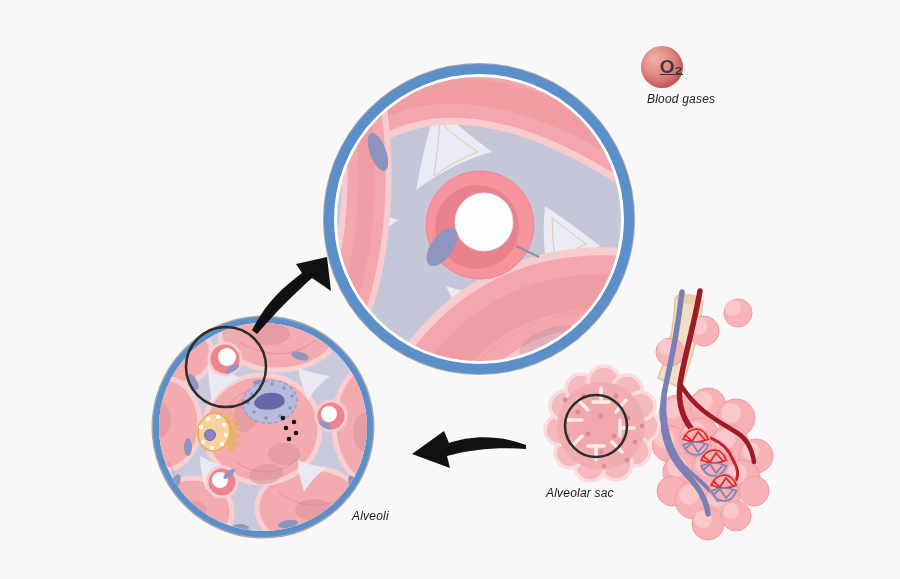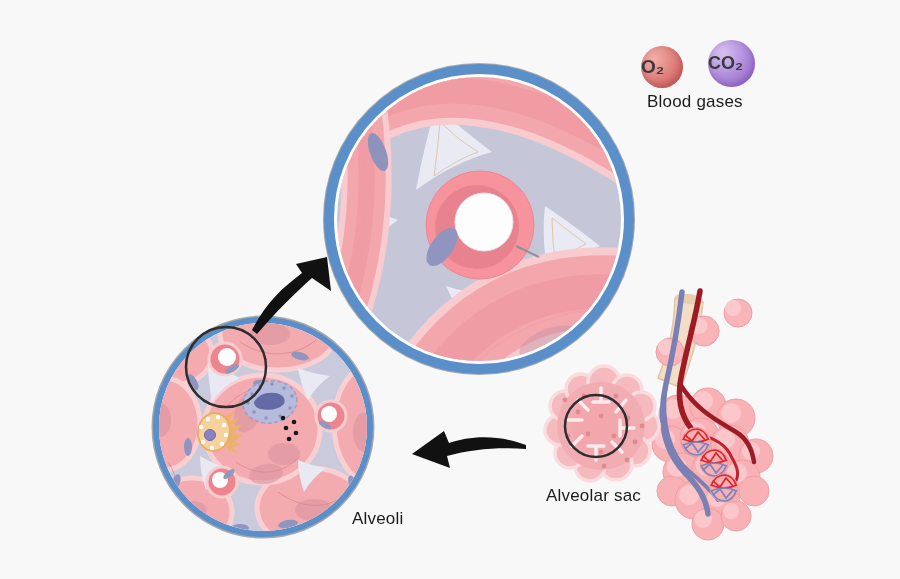--- a/index.html
+++ b/index.html
@@ -5,26 +5,26 @@
   html,body { margin:0; padding:0; }
   .canvas {
     position:relative; width:900px; height:579px;
     background: var(--background, #f8f8f8);
     font-family:"Liberation Sans", sans-serif;
     overflow:hidden;
   }
   .abs { position:absolute; }
   .label {
     position:absolute; color: var(--label-text, #1c1c1c);
-    font-size:17px; letter-spacing:0.2px; white-space:nowrap;
+    font-size:12px; letter-spacing:0.2px; white-space:nowrap;font-style:italic;
   }
   .gas-ball {
     position:absolute; border-radius:50%;
-    display:flex; align-items:center; justify-content:flex-start;
-    font-weight:bold; color:#3a3a40;
+    display:flex; align-items:center; justify-content:flex-end;
+    font-weight:bold; color:#3a3a40;text-decoration:underline;
   }
   #o2-ball {
     left:641px; top:46px; width:42px; height:42px; font-size:19px;
     background: radial-gradient(circle at 32% 30%, #f2aea7 0%, #df817e 48%, #c65956 100%);
     box-shadow: inset -2px -3px 6px rgba(140,40,40,.35);
   }
   #co2-ball {
     left:708px; top:40px; width:47px; height:47px; font-size:18px;
     background: radial-gradient(circle at 32% 28%, #d7c1ef 0%, #b18edb 48%, #9165cb 100%);
     box-shadow: inset -2px -3px 6px rgba(90,50,140,.35);
@@ -34,23 +34,20 @@
   #alveolar-sac-label { left:546px; top:486px; }
   svg { position:absolute; overflow:visible; }
 </style>
 </head>
 <body>
 
 <div class="canvas">
 
   <div class="gas-ball" id="o2-ball">
     <span>O₂</span>
-  </div>
-  <div class="gas-ball" id="co2-ball">
-    <span>CO₂</span>
   </div>
   <div class="label" id="legend-caption">Blood gases</div>
 
   <svg class="abs" style="left:320px; top:60px;" width="318" height="318" viewBox="0 0 318 318">
     <defs>
       <clipPath id="bigClip">
           <circle cx="159" cy="159" r="142"></circle>
         </clipPath>
     </defs>
     <circle cx="159" cy="159" r="154" fill="none" stroke="rgba(90,90,90,0.5)" stroke-width="4"></circle>

